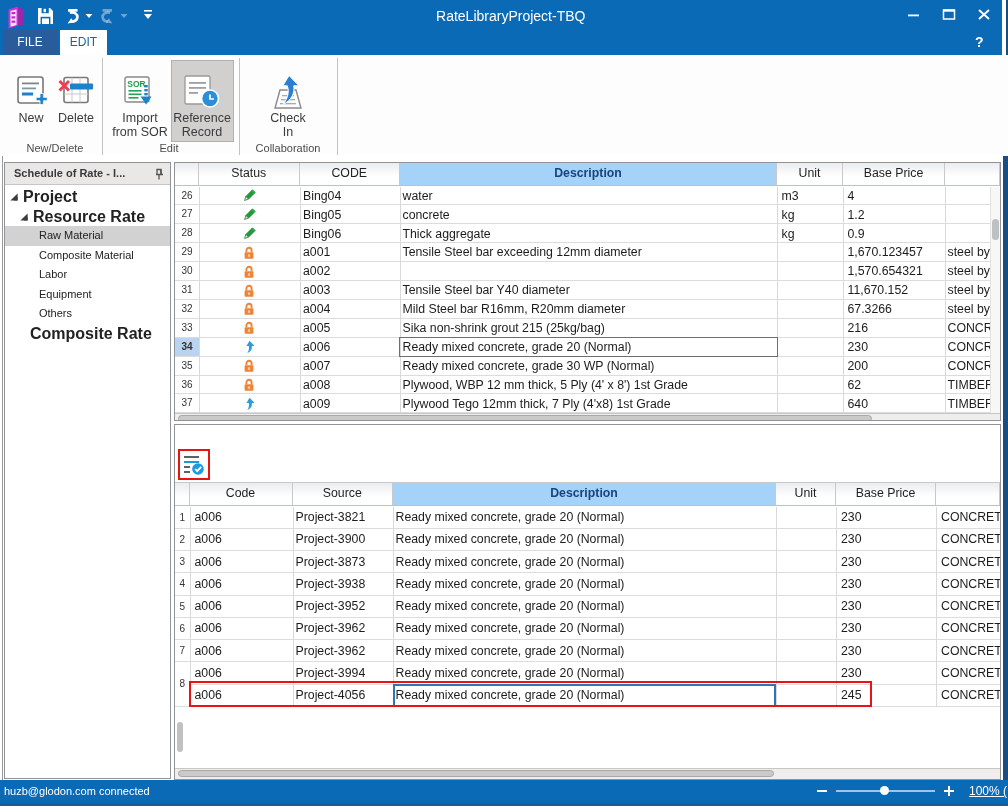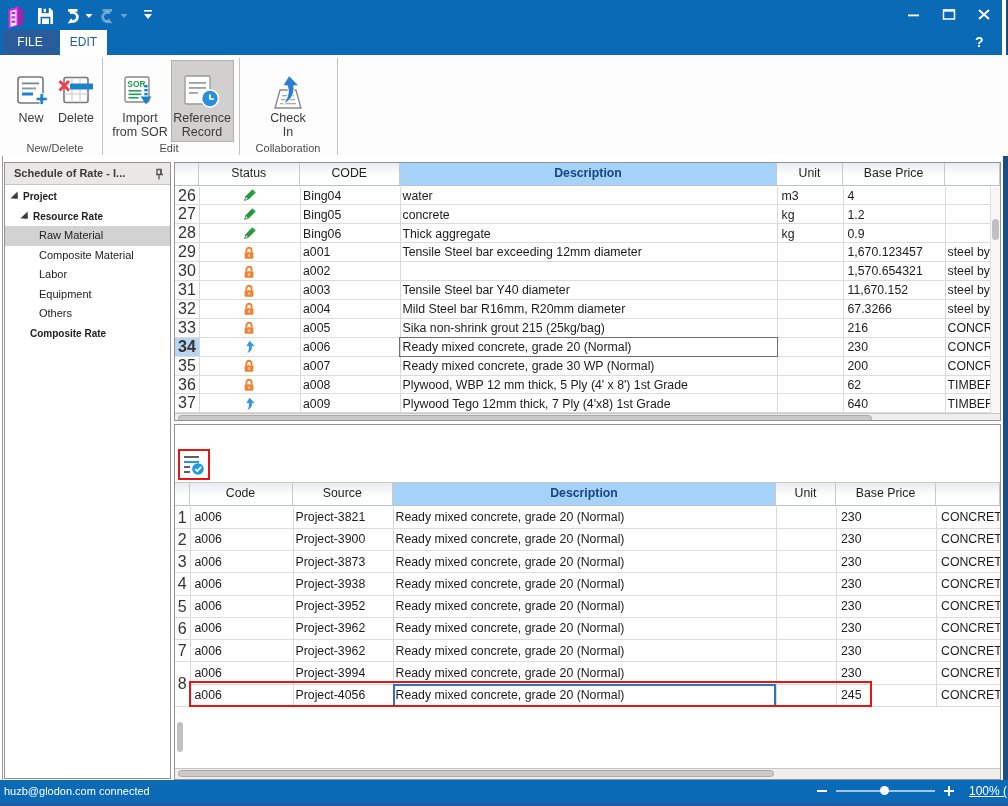--- a/index.html
+++ b/index.html
@@ -16,24 +16,24 @@
 .tab { position:absolute; top:0; height:25px; line-height:25px; text-align:center; font-size:12px; }
 .ribblabel { position:absolute; font-size:12.5px; color:#3b3b3b; text-align:center; line-height:14px; }
 .grouplabel { position:absolute; top:87px; font-size:11px; color:#4b4b4b; text-align:center; }
 .gsep { position:absolute; top:3px; height:97px; width:1px; background:#c2c2c2; }
 .panel { position:absolute; background:#fff; border:1px solid #929299; overflow:hidden; }
 .hdrcell { position:absolute; top:0; height:100%; font-size:12.3px; color:#1f1f1f; text-align:center; border-right:1px solid #c9c9c9; }
 .hdrcell span { display:inline-block; margin-top:3px; }
 .colline { position:absolute; width:1px; background:#d9d9d9; }
 .rowline { position:absolute; height:1px; background:#dcdcdc; left:0; }
 .cellt { position:absolute; font-size:12.3px; color:#1c1c1c; white-space:nowrap; }
-.rownum { position:absolute; font-size:16px; color:#333; text-align:center; }
+.rownum { position:absolute; font-size:10px; color:#333; text-align:center; }
 .treerow { position:absolute; left:0; width:100%; height:19.5px; font-size:11px; color:#222; line-height:19.5px; white-space:nowrap; }
 .tri { display:inline-block; width:0; height:0; border-top:4px solid transparent; border-left:4px solid transparent; border-right:4px solid #3c3c3c; border-bottom:4px solid #3c3c3c; transform:scale(0.9); margin-right:5px; vertical-align:1px; }
-.treerow b { font-size:10px; }
+.treerow b { font-size:16px; }
 </style>
 </head>
 <body>
 
 <div class="abs" id="content"></div>
 
 <div class="abs" id="titlebar">
   <svg class="abs" style="left:8px;top:6px" width="16" height="23" viewBox="0 0 16 23">
     <polygon points="0.5,3.5 10,0.5 10,19.5 0.5,22.5" fill="#d32fd8"></polygon>
     <polygon points="10,0.5 15.5,4 15.5,19 10,19.5" fill="#9c27ab"></polygon>
@@ -58,20 +58,21 @@
   <svg class="abs" style="left:100px;top:8px" width="30" height="16" viewBox="0 0 30 16">
     <rect x="2.5" y="1" width="9.5" height="2.7" fill="rgba(255,255,255,0.4)"></rect>
       <path d="M10.2,4.8 C5.2,3.4 2.4,6.6 2.6,9.2 C2.8,11.8 5,13.6 7.6,13.4" stroke="rgba(255,255,255,0.4)" stroke-width="2.7" fill="none"></path>
       <polygon points="12.4,15.6 5.8,14.6 8.8,10.2" fill="rgba(255,255,255,0.4)"></polygon>
     <polygon points="20.5,6 27.5,6 24,10" fill="rgba(255,255,255,0.4)"></polygon>
   </svg>
   <svg class="abs" style="left:143px;top:10px" width="10" height="11" viewBox="0 0 10 11">
     <rect x="1" y="0" width="8" height="1.6" fill="#fff"></rect>
     <polygon points="1,4 9,4 5,9" fill="#fff"></polygon>
   </svg>
+  <div class="abs" style="left:20px;right:0;top:7.5px;text-align:center;color:#fff;font-size:14px;">RateLibraryProject-TBQ</div>
   <svg class="abs" style="left:905px;top:6px" width="18" height="18" viewBox="0 0 18 18">
       <rect x="3" y="8.5" width="11" height="1.8" fill="#fff"></rect>
     </svg>
   <svg class="abs" style="left:940px;top:6px" width="18" height="18" viewBox="0 0 18 18">
       <rect x="3.5" y="4" width="11" height="9" fill="none" stroke="#fff" stroke-width="1.5"></rect>
       <rect x="3.5" y="3.5" width="11" height="2.2" fill="#fff"></rect>
     </svg>
   <svg class="abs" style="left:975px;top:6px" width="18" height="18" viewBox="0 0 18 18">
       <path d="M4,4 L14,13 M14,4 L4,13" stroke="#fff" stroke-width="2"></path>
     </svg>

